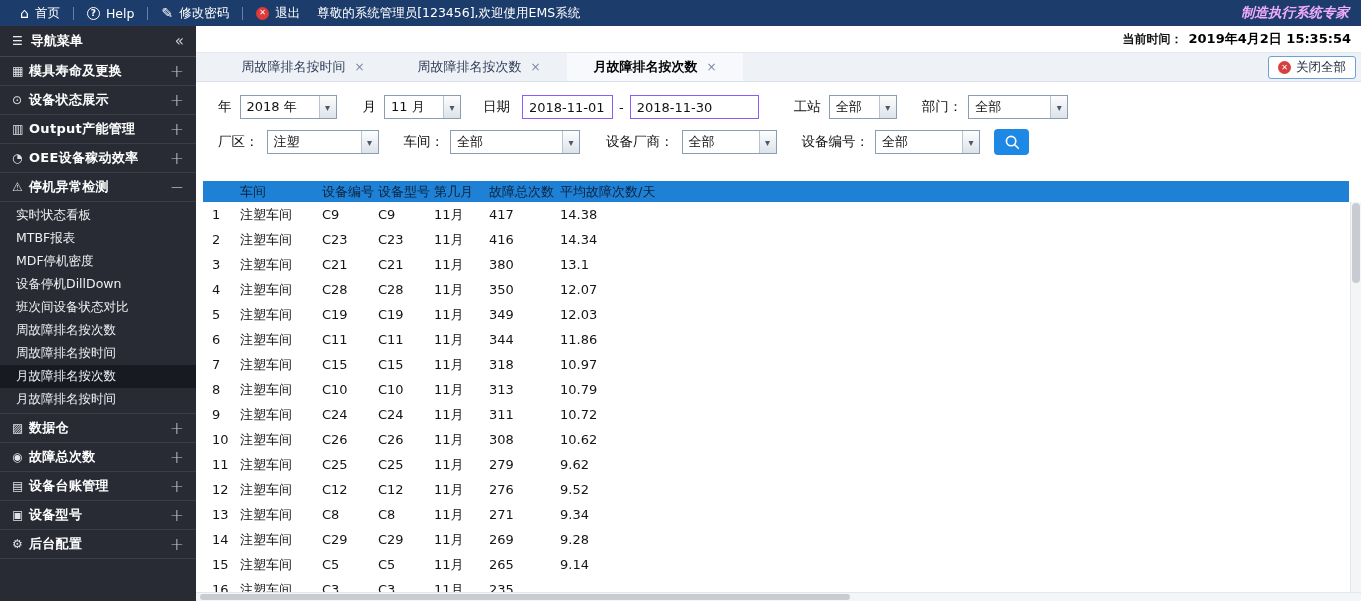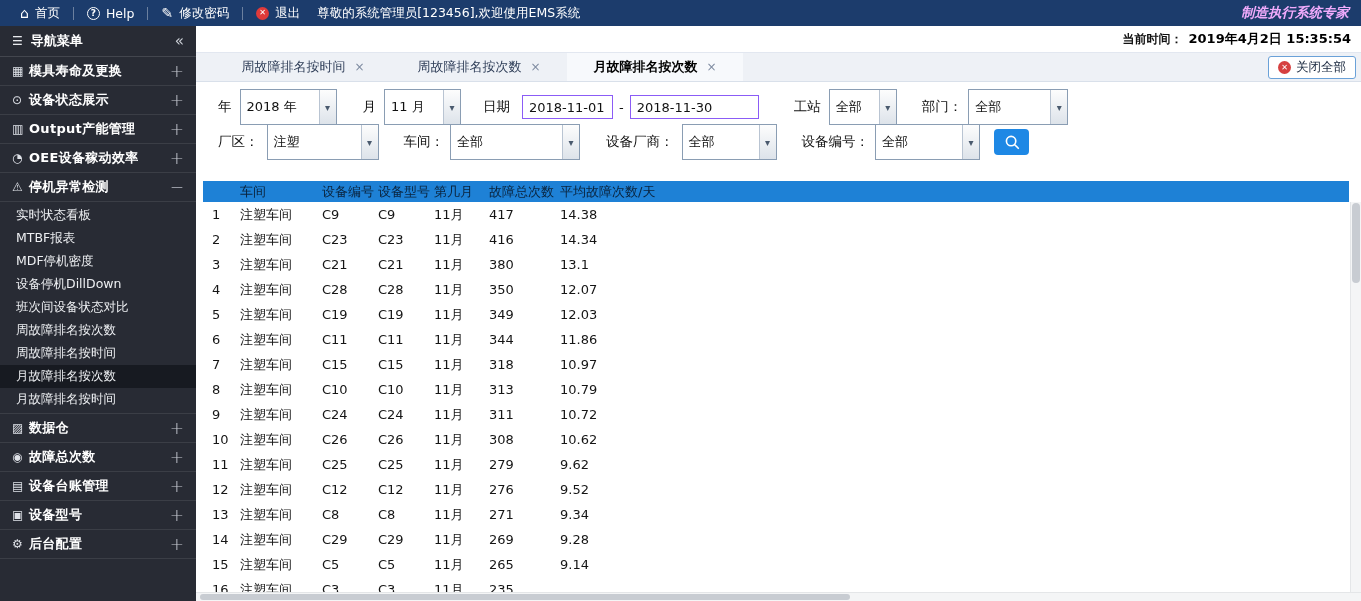--- a/index.html
+++ b/index.html
@@ -52,21 +52,21 @@
     background:#fff;border:1px solid #6aa1d8;border-radius:3px;font-size:12.5px;color:#16253c;cursor:pointer;
     font-family:inherit;}
   .ca-ico{width:13px;height:13px;background:#d64040;border-radius:50%;color:#fff;font-size:8px;font-weight:bold;
     display:flex;align-items:center;justify-content:center;flex:0 0 13px;}
 
   
   .filters{padding:12px 0 0 22px;}
   .frow{display:flex;align-items:center;height:26px;}
   .frow+.frow{margin-top:9px;}
   .flabel{font-size:13.5px;color:#111;white-space:nowrap;}
-  .select{display:inline-flex;align-items:center;height:36px;border:1px solid #8a9db3;background:#fff;cursor:pointer;}
+  .select{display:inline-flex;align-items:center;height:24px;border:1px solid #8a9db3;background:#fff;cursor:pointer;}
   .sval{flex:1;padding:0 6px;font-size:13px;color:#111;white-space:nowrap;overflow:hidden;}
   .sarrow{width:17px;align-self:stretch;border-left:1px solid #b9c4d2;background:linear-gradient(#fdfdfd,#dde3ea);
     display:flex;align-items:center;justify-content:center;font-size:10px;color:#4a5a6e;}
   .dinput{height:24px;border:1px solid #8b5cf6;padding:0 6px;font-size:13px;color:#111;font-family:inherit;}
   .dash{margin:0 6px;font-size:13px;color:#111;}
   .search-btn{width:35px;height:26px;background:#1e88e5;border:none;border-radius:4px;
     display:flex;align-items:center;justify-content:center;cursor:pointer;}
   .ml6{margin-left:6px;}.ml8{margin-left:8px;}.ml12{margin-left:12px;}.ml14{margin-left:14px;}
   .ml22{margin-left:22px;}.ml25{margin-left:25px;}.ml26{margin-left:26px;}.ml35{margin-left:35px;}
   .w68{width:68px;}.w77{width:77px;}.w95{width:95px;}.w97{width:97px;}.w100{width:100px;}

